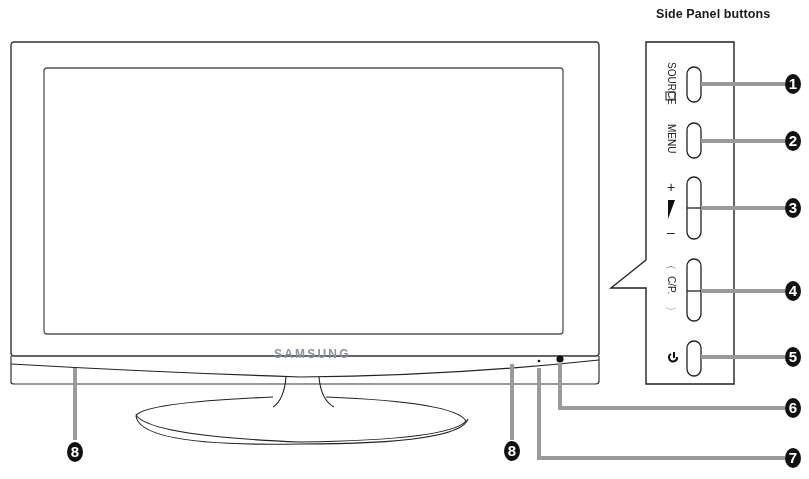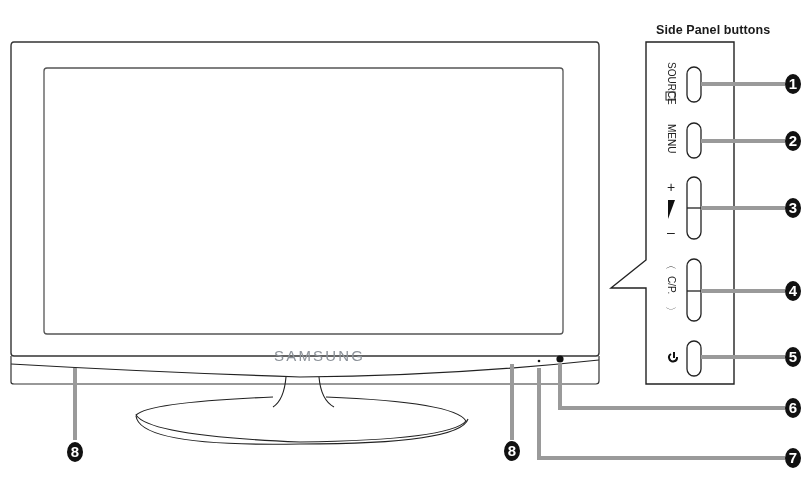--- a/index.html
+++ b/index.html
@@ -1,19 +1,19 @@
 <!DOCTYPE html>
 <html><head>
 <meta charset="utf-8">
 <style>
   html, body { margin:0; padding:0; background:#ffffff; }
   body { width:809px; height:479px; position:relative; overflow:hidden; font-family:"Liberation Sans", sans-serif; }
   svg { position:absolute; left:0; top:0; }
-  .title { position:absolute; left:656px; top:23px; font-size:12.5px; font-weight:bold; color:#1a1a1a; letter-spacing:0.1px; white-space:nowrap; }
-  .logo { position:absolute; left:274px; top:347px; font-size:15px; font-weight:normal; color:#8c9299; letter-spacing:2.2px; }
+  .title { position:absolute; left:656px; top:7px; font-size:12.5px; font-weight:bold; color:#1a1a1a; letter-spacing:0.1px; white-space:nowrap; }
+  .logo { position:absolute; left:274px; top:347px; font-size:12px; font-weight:bold; color:#8c9299; letter-spacing:2.2px; }
   .badge { position:absolute; width:16px; height:20px; border-radius:50%; background:#111; color:#fff; font-weight:bold; font-size:15px; line-height:20px; text-align:center; font-family:"Liberation Sans", sans-serif; }
   .vlabel { position:absolute; font-size:10px; color:#222; transform-origin:left top; transform:rotate(90deg); white-space:nowrap; }
   .glyph { position:absolute; color:#222; font-size:14px; line-height:14px; }
 </style>
 </head>
 <body>
 
 <svg width="809" height="479" viewBox="0 0 809 479">
 
   <path d="M14 42 Q11 42 11 46 L11 353 Q11 356 14 356 L596 356 Q599 356 599 353 L599 46 Q599 42 596 42 Z" fill="none" stroke="#333" stroke-width="1.4"></path>

